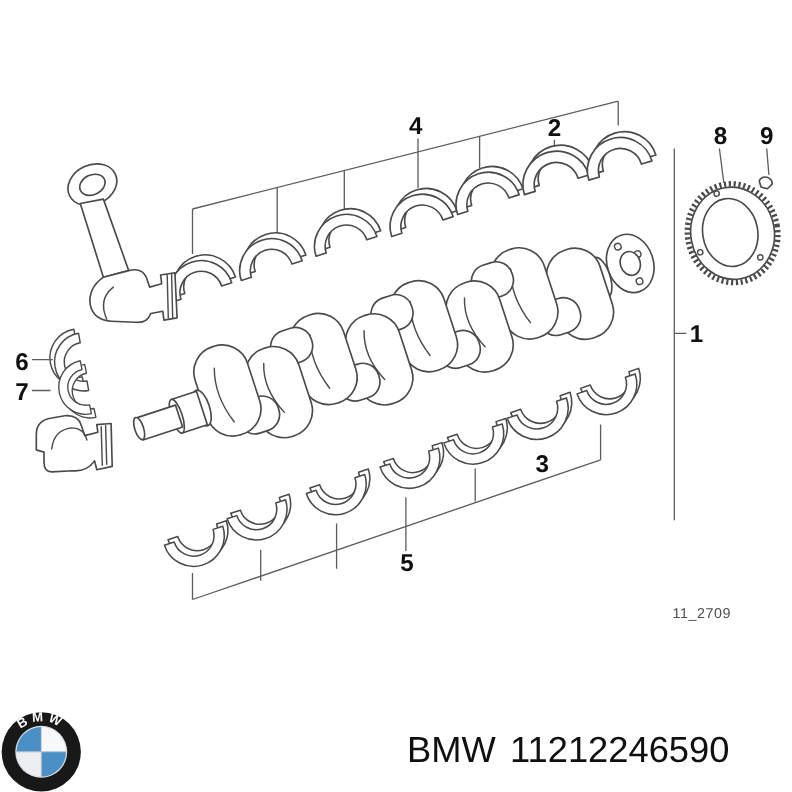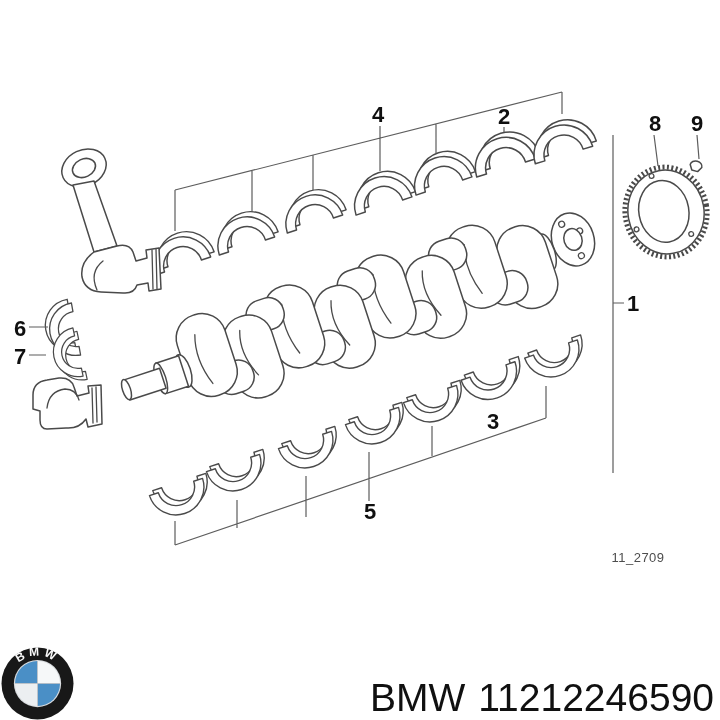--- a/index.html
+++ b/index.html
@@ -16,21 +16,21 @@
   .ld { fill:none;    stroke:#5d5d5d; stroke-width:1.2; }
   .teeth { fill:none; stroke:#4a4a4a; stroke-width:5; stroke-dasharray:2 2.4; }
   .lbl  { font-family:"Liberation Sans",sans-serif; font-size:22px; font-weight:bold; fill:#101010; }
   .code { font-family:"Liberation Sans",sans-serif; font-size:13px; fill:#4d4d4d; letter-spacing:0.5px; }
 
   .roundel { position:absolute; left:0px; top:646px; width:75px; height:75px; }
   .lgTxt { font-family:"Liberation Sans",sans-serif; font-size:16px; font-weight:bold;
            fill:#fafafa; letter-spacing:5px; }
   .part-text {
     position:absolute; left:370px; top:662px;
-    font-size:39px; color:#101010; white-space:nowrap; line-height:40px;margin-top:16px;
+    font-size:33px; color:#101010; white-space:nowrap; line-height:40px;
   }
   .part-text .num { margin-left:13px; }
 </style>
 </head>
 <body>
 
 <div class="page">
 
   <svg class="diagram" width="720" height="640" viewBox="0 0 720 640">
     <defs>

